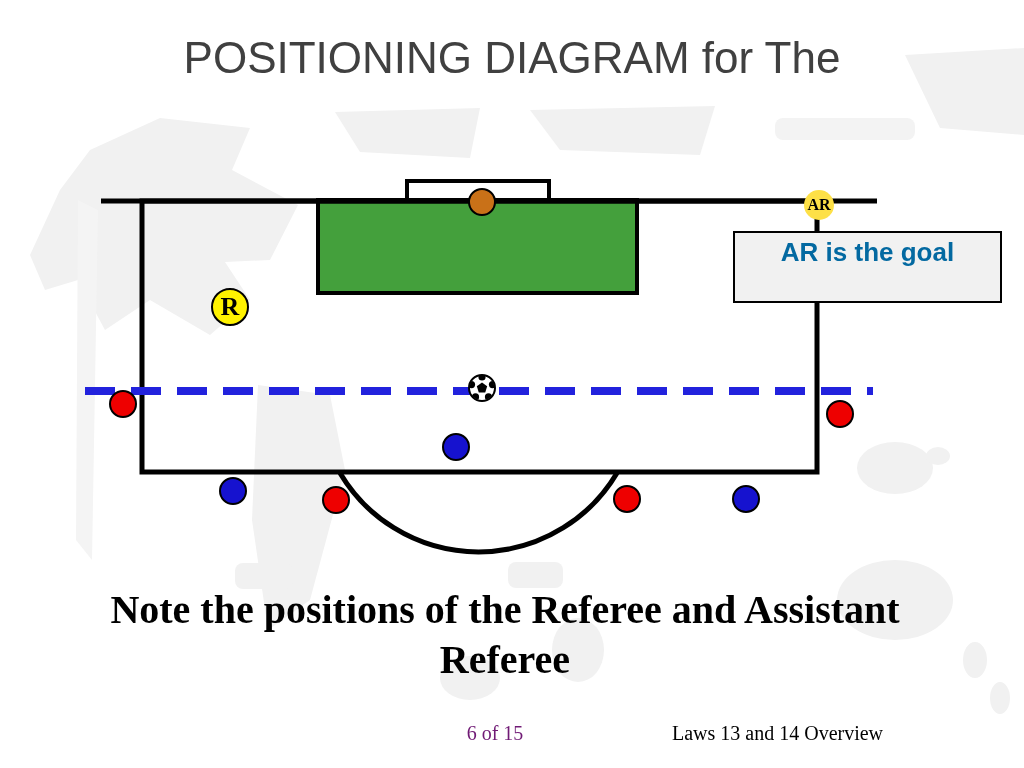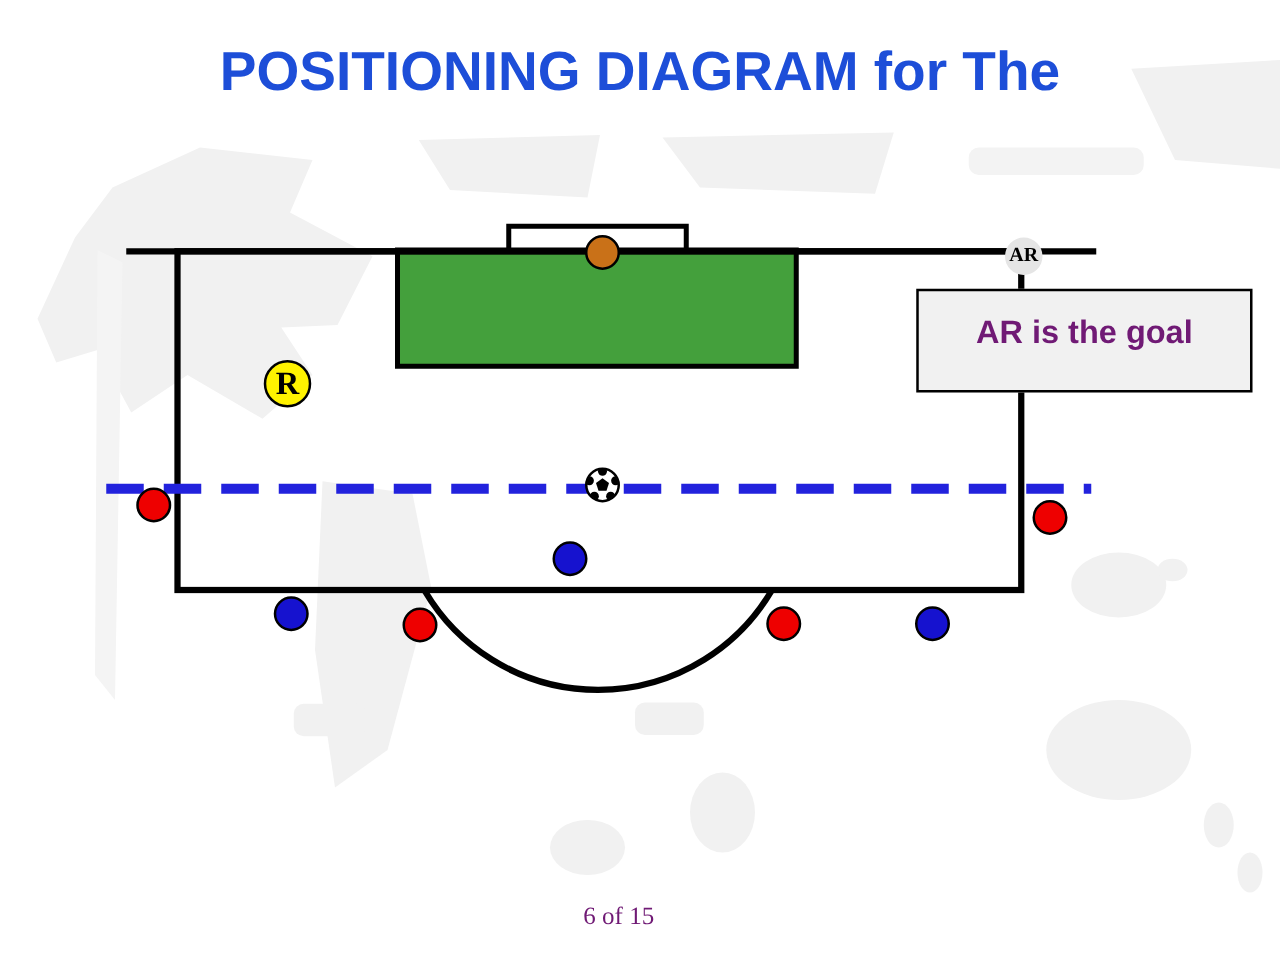--- a/index.html
+++ b/index.html
@@ -5,31 +5,31 @@
   html,body{margin:0;padding:0;background:#fff;}
   body{width:1024px;height:768px;position:relative;overflow:hidden;
        font-family:"Liberation Sans",sans-serif;}
   .slide{position:absolute;inset:0;background:#ffffff;}
 
   
   .watermark{position:absolute;left:0;top:0;z-index:0;pointer-events:none;}
 
   
   .title{position:absolute;top:30px;left:0;width:1024px;margin:0;z-index:2;
-         text-align:center;color:#1d4ed8;font-weight:bold;font-size:44px;line-height:55px;
+         text-align:center;color:#404040;font-weight:normal;font-size:44px;line-height:55px;
          font-family:"Liberation Sans",sans-serif;}
 
   
   .pitch{position:absolute;left:0;top:0;z-index:1;}
 
   
-  .callout{position:absolute;left:733px;top:231px;width:269px;height:83px;z-index:3;
+  .callout{position:absolute;left:733px;top:231px;width:269px;height:72px;z-index:3;
            box-sizing:border-box;background:#f1f1f1;border:2px solid #000;
            text-align:center;font-weight:bold;font-size:26px;line-height:32px;
-           padding-top:16px;color:#701a75;}
+           padding-top:3px;color:#0369a1;}
 
   
   .badge{position:absolute;z-index:4;border-radius:50%;display:flex;align-items:center;
          justify-content:center;font-family:"Liberation Serif",serif;font-weight:bold;color:#000;}
   .badge-r{left:211px;top:288px;width:38px;height:38px;border:2px solid #000;
            box-sizing:border-box;font-size:26px;}
   .badge-ar{left:804px;top:190px;width:30px;height:30px;font-size:16px;letter-spacing:0px;}
 
   
   .note{position:absolute;top:585px;left:0;width:1010px;z-index:2;text-align:center;
@@ -116,19 +116,24 @@
   </svg>
 
   <div class="callout" style="background: rgb(241, 241, 241);">
     <div>AR is the goal</div>
   </div>
 
   <div class="badge badge-r" style="background: rgb(255, 242, 0);">
     <span>R</span>
   </div>
 
-  <div class="badge badge-ar" style="background: #e5e5e5;">
+  <div class="badge badge-ar" style="background: #fde047;">
     <span>AR</span>
   </div>
 
+  <div class="note">
+    <span>Note the positions of the Referee and Assistant</span><br>
+    <span>Referee</span>
+  </div>
 
   <div class="footer-page">6 of 15</div>
+  <div class="footer-deck">Laws 13 and 14 Overview</div>
 </div>
 
 </body></html>

